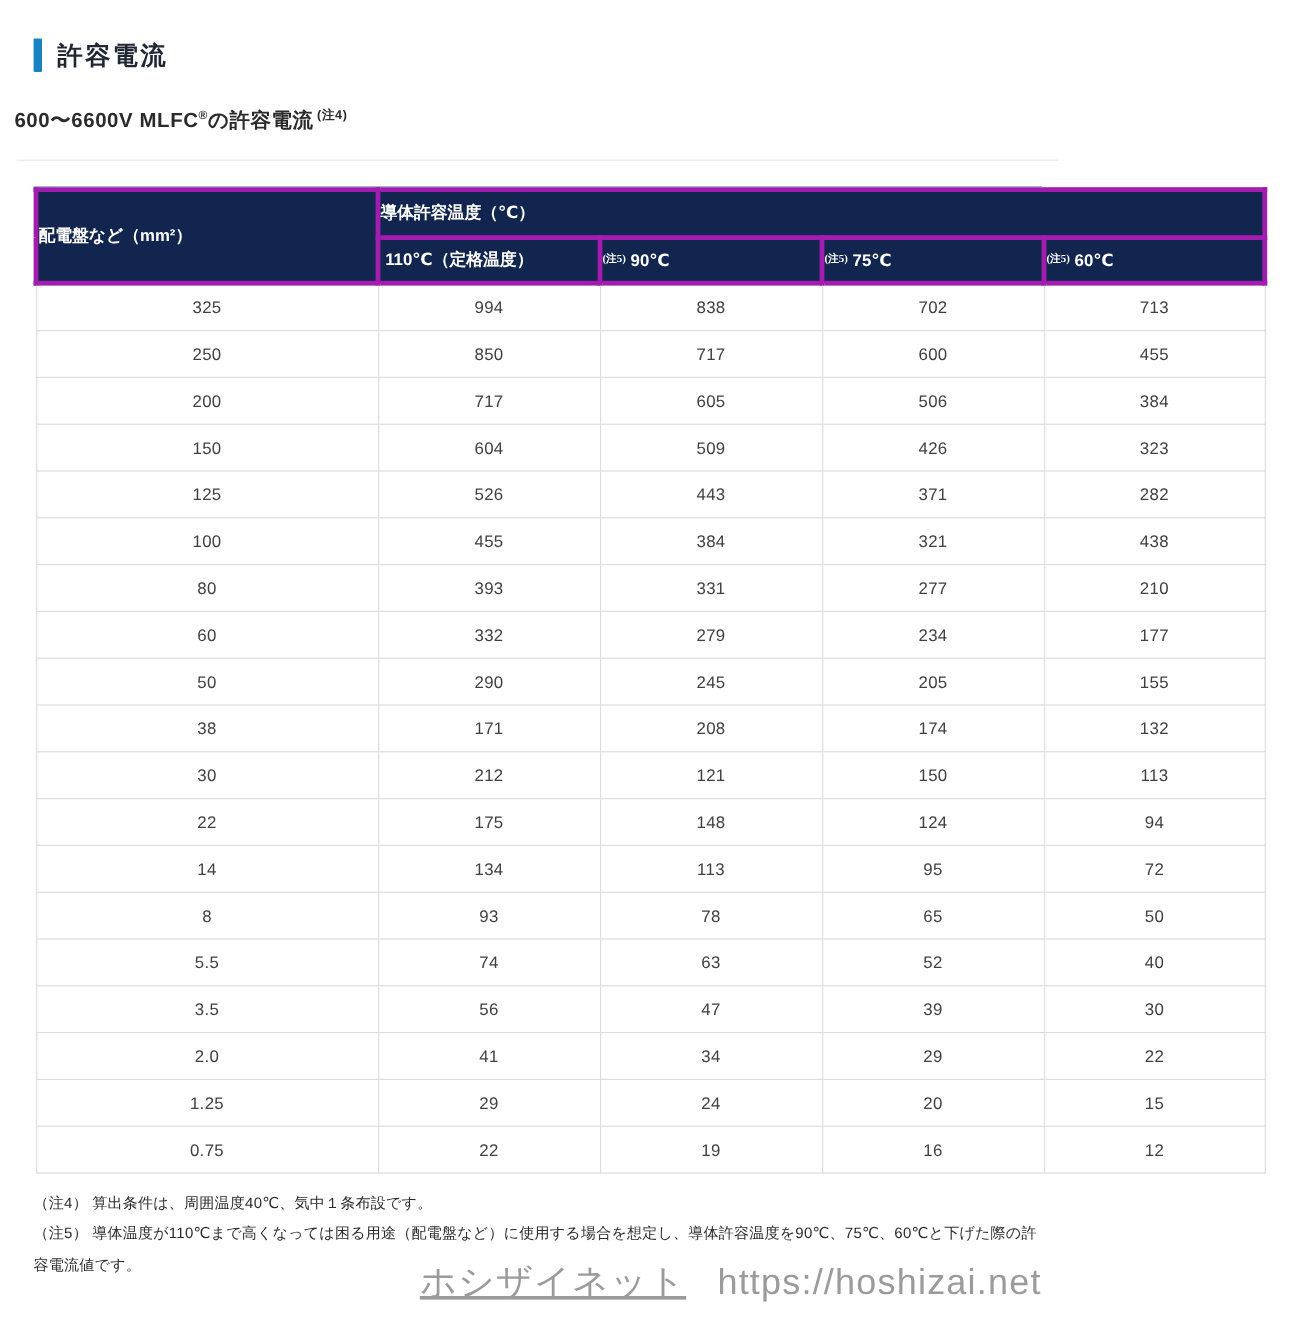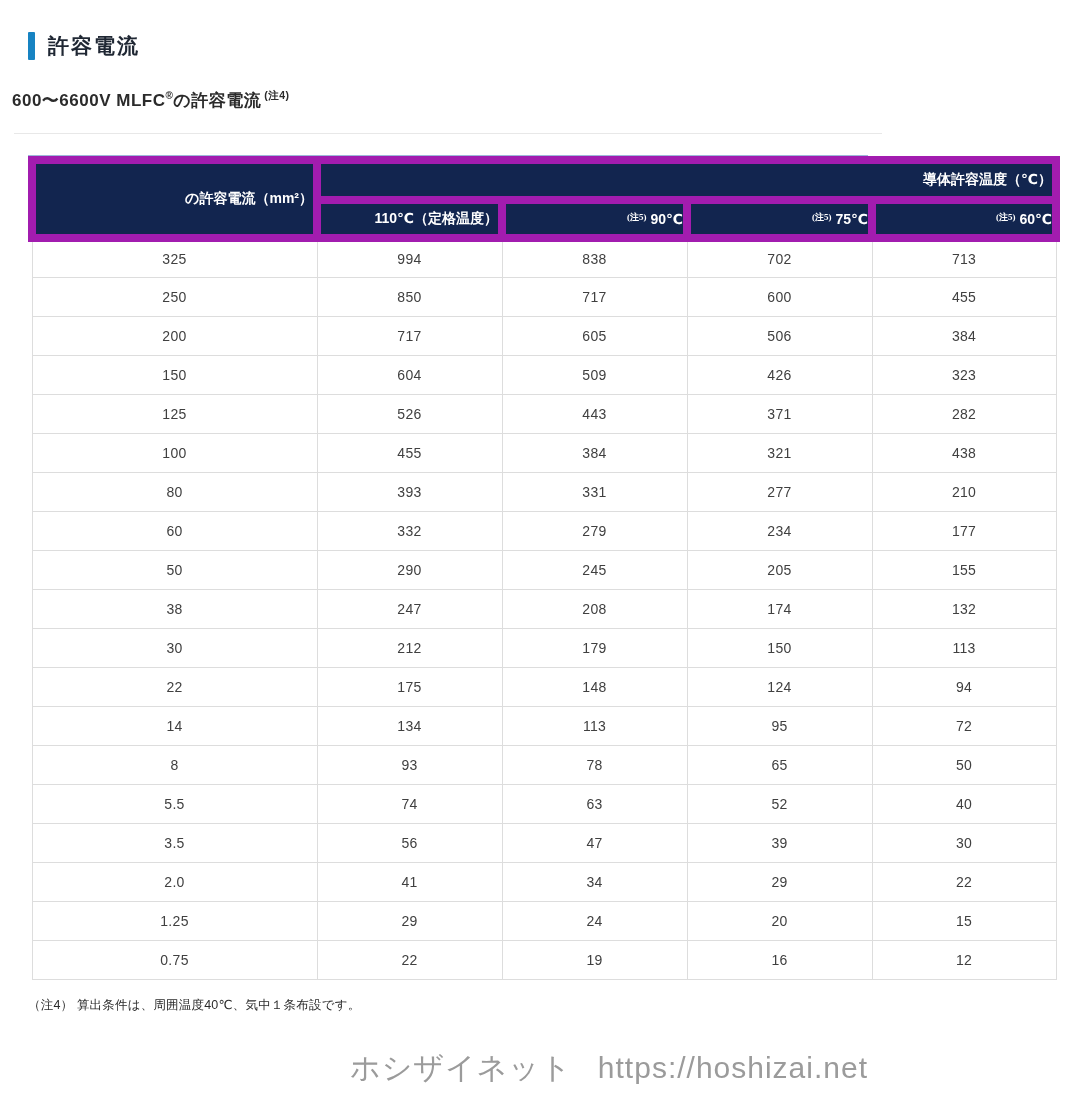--- a/index.html
+++ b/index.html
@@ -33,22 +33,22 @@
 
   
   .table-wrap{margin:21px 28px 0;border-top:1px solid #9db8d8;}
   table.current-table{width:1024px;table-layout:fixed;border-collapse:collapse;}
   col.c0{width:285px;}
   col.c1,col.c2,col.c3{width:185px;}
   col.c4{width:184px;}
   thead th{
     background:var(--header-navy,#12254f);
     color:#fff;font-weight:bold;font-size:14px;
-    text-align:right;vertical-align:middle;
-    border:8px solid #a21caf;
+    text-align:left;vertical-align:middle;
+    border:4px solid #a21caf;
   }
   thead tr.group-row th{height:40px;}
   thead tr.sub-row th{height:38px;}
   thead th.corner{height:78px;}
   thead th .note{font-size:9px;vertical-align:4px;margin-right:4px;letter-spacing:0;font-family:Liberation Serif, serif;}
   tbody td{
     height:39px;text-align:center;vertical-align:middle;
     font-size:14px;color:var(--body-text,#404040);
     border:1px solid var(--border-gray,#dddddd);
     background:#fff;letter-spacing:0.3px;
@@ -57,21 +57,21 @@
   
   .footnotes{margin:13px 28px 0;}
   .footnotes p{font-size:12.5px;color:#2b2b2b;line-height:2.05;letter-spacing:0.2px;}
 
   
   .watermark{
     position:absolute;right:28px;top:1048px;
     font-size:30px;color:var(--watermark-gray,#9b9b9b);
     letter-spacing:1px;white-space:nowrap;
   }
-  .watermark .site{margin-right:26px;}
+  .watermark .site{margin-right:26px;text-decoration:underline;}
 </style>
 </head>
 <body>
 
 <div class="page">
 
   <div class="section-header">
     <span class="accent-bar"></span>
     <h2 class="section-title">許容電流</h2>
   </div>
@@ -84,21 +84,21 @@
     <table class="current-table">
       <colgroup>
         <col class="c0">
           <col class="c1">
           <col class="c2">
           <col class="c3">
           <col class="c4">
       </colgroup>
       <thead>
         <tr class="group-row">
-          <th rowspan="2" class="corner">の許容電流（mm²）</th>
+          <th rowspan="2" class="corner">配電盤など（mm²）</th>
           <th colspan="4" class="group">導体許容温度（℃）</th>
         </tr>
         <tr class="sub-row">
           <th><span class="note"></span><span>110℃（定格温度）</span></th>
           <th><span class="note">(注5)</span><span>90℃</span></th>
           <th><span class="note">(注5)</span><span>75℃</span></th>
           <th><span class="note">(注5)</span><span>60℃</span></th>
         </tr>
       </thead>
       <tbody>
@@ -160,29 +160,29 @@
           </tr>
           <tr>
             <td>50</td>
             <td>290</td>
             <td>245</td>
             <td>205</td>
             <td>155</td>
           </tr>
           <tr>
             <td>38</td>
-            <td>247</td>
+            <td>171</td>
             <td>208</td>
             <td>174</td>
             <td>132</td>
           </tr>
           <tr>
             <td>30</td>
             <td>212</td>
-            <td>179</td>
+            <td>121</td>
             <td>150</td>
             <td>113</td>
           </tr>
           <tr>
             <td>22</td>
             <td>175</td>
             <td>148</td>
             <td>124</td>
             <td>94</td>
           </tr>
@@ -234,19 +234,20 @@
             <td>19</td>
             <td>16</td>
             <td>12</td>
           </tr>
         </tbody>
     </table>
   </div>
 
   <div class="footnotes">
     <p>（注4） 算出条件は、周囲温度40℃、気中１条布設です。</p>
+    <p>（注5） 導体温度が110℃まで高くなっては困る用途（配電盤など）に使用する場合を想定し、導体許容温度を90℃、75℃、60℃と下げた際の許容電流値です。</p>
   </div>
 
   <div class="watermark">
     <span class="site">ホシザイネット</span><span>https://hoshizai.net</span>
   </div>
 
 </div>
 
 </body></html>

